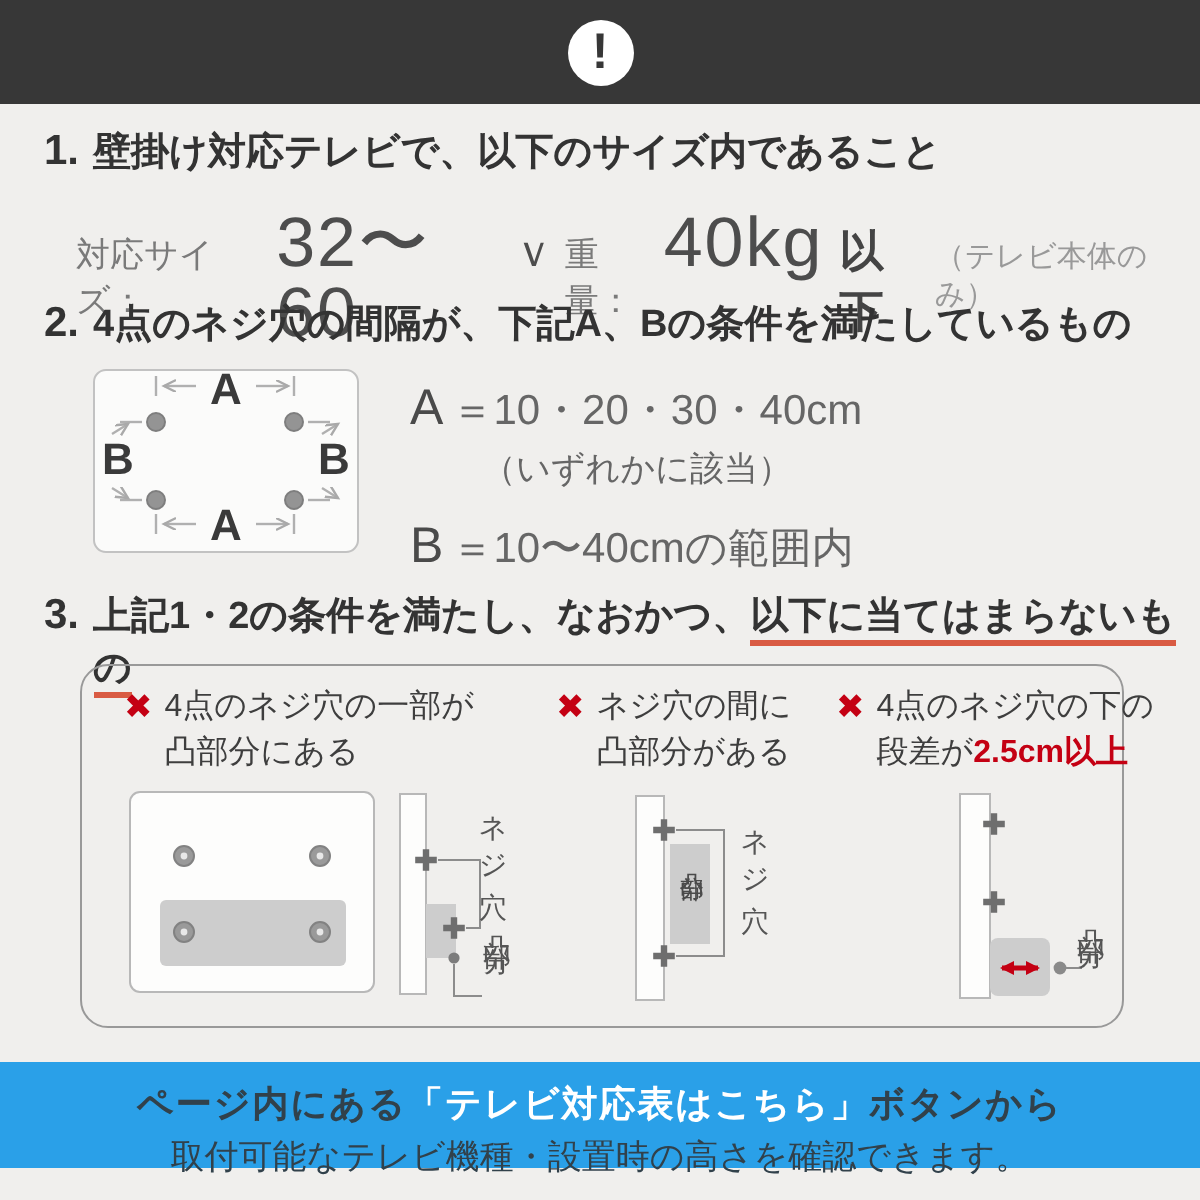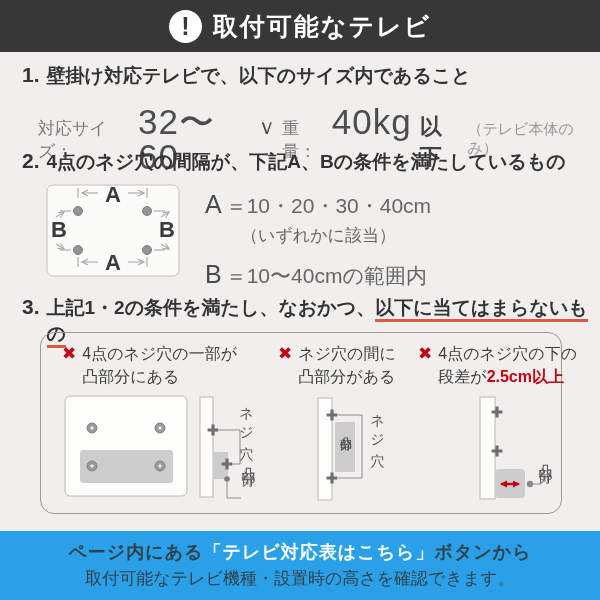--- a/index.html
+++ b/index.html
@@ -57,36 +57,35 @@
   #v-bump1{left:242px;top:456px;}
   #v-screw2{left:371px;top:404px;}
   #v-bump2{left:340px;top:427px;font-size:12px;letter-spacing:1px;color:#4a4a4a;}
   #v-bump3{left:539px;top:453px;}
 
   .svg-abs{position:absolute;}
   #svg2{left:46px;top:184px;}
   #svg3{left:40px;top:388px;}
 
   
-  .footer{position:absolute;left:0;top:531px;width:600px;height:69px;background:#2aa0e8;
+  .footer{position:absolute;left:0;top:531px;width:600px;height:53px;background:#2aa0e8;
           text-align:center;color:#31414b;}
   .f1{margin-top:9px;font-size:18px;font-weight:bold;letter-spacing:1px;}
   .f1 .quoted{color:#ffffff;}
   .f2{margin-top:3px;font-size:17px;}
 </style>
 </head>
 <body>
 
 <div id="page">
 
   <div class="header">
     <div class="alert-icon">
       <span>!</span>
     </div>
-    <div class="header-title">取付可能なテレビ</div>
   </div>
 
   <div class="sec-heading" id="h1">
     <span class="sec-num">1.</span>
     <span class="sec-text">壁掛け対応テレビで、以下のサイズ内であること</span>
   </div>
   <div class="values">
     <span class="lab">対応サイズ：</span>
     <span class="big">32〜60</span>
     <span class="unit">ｖ</span>

